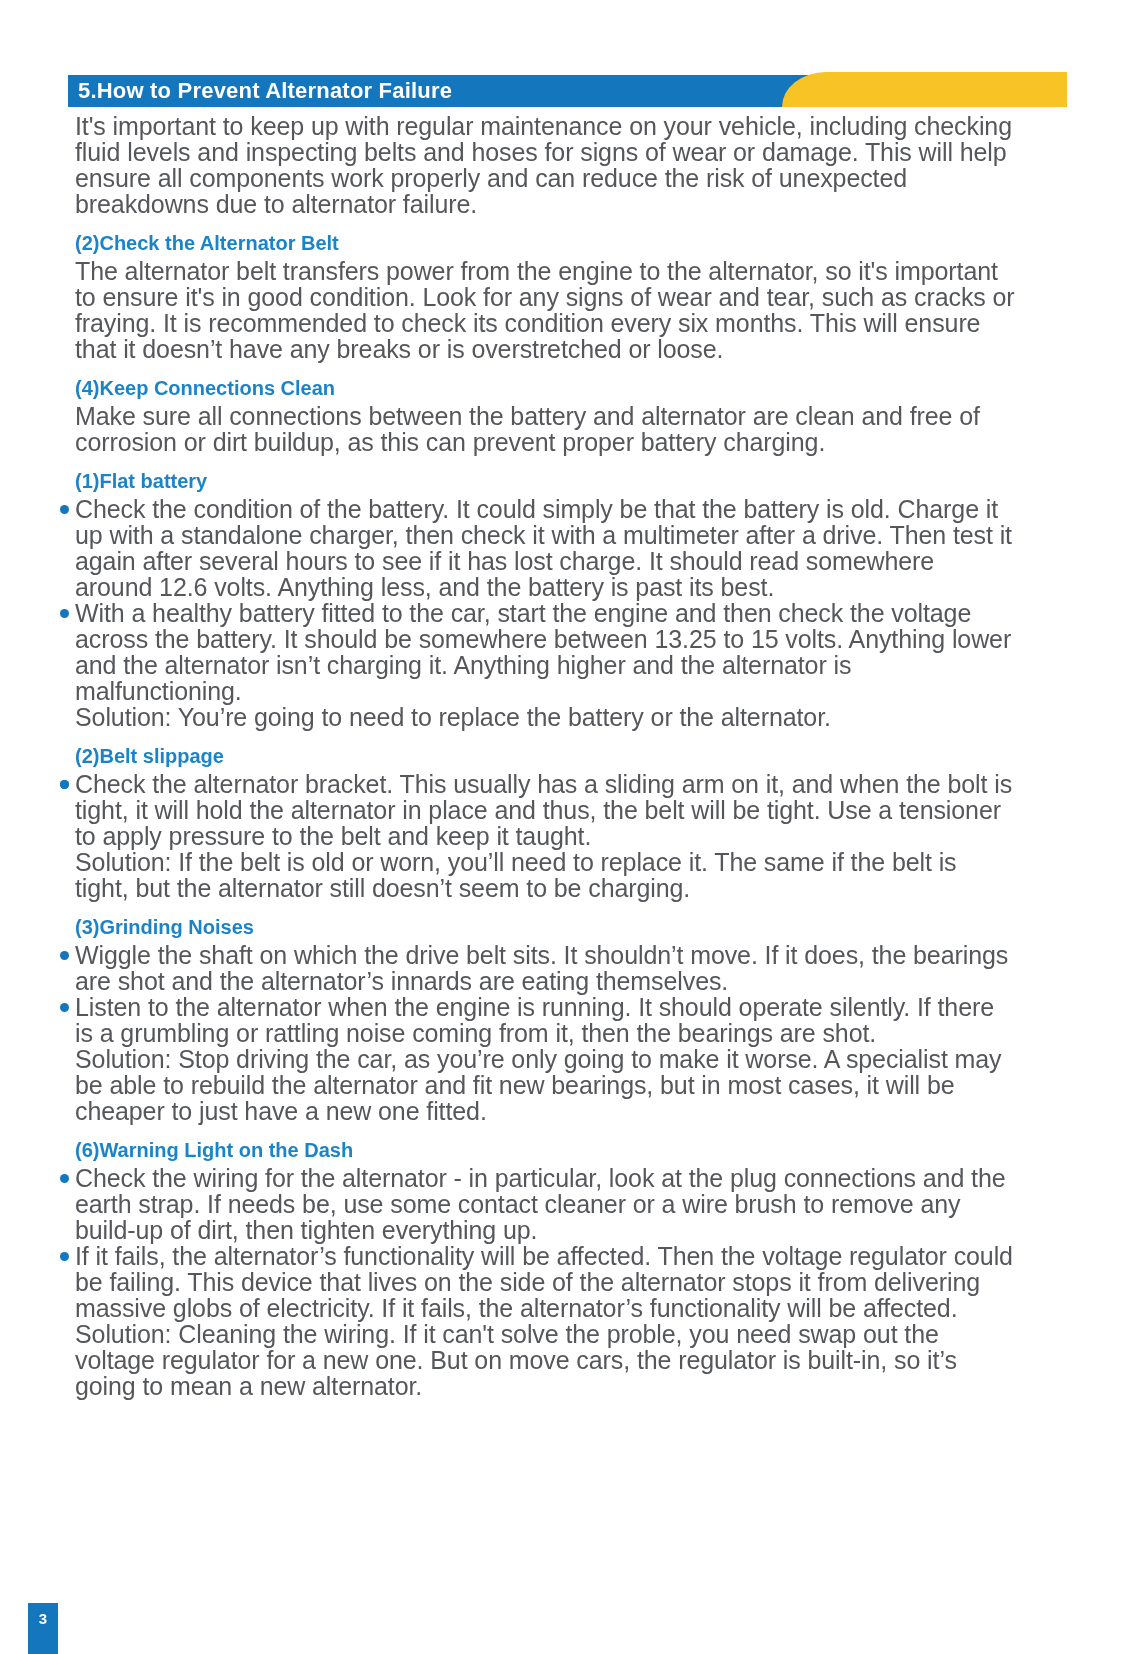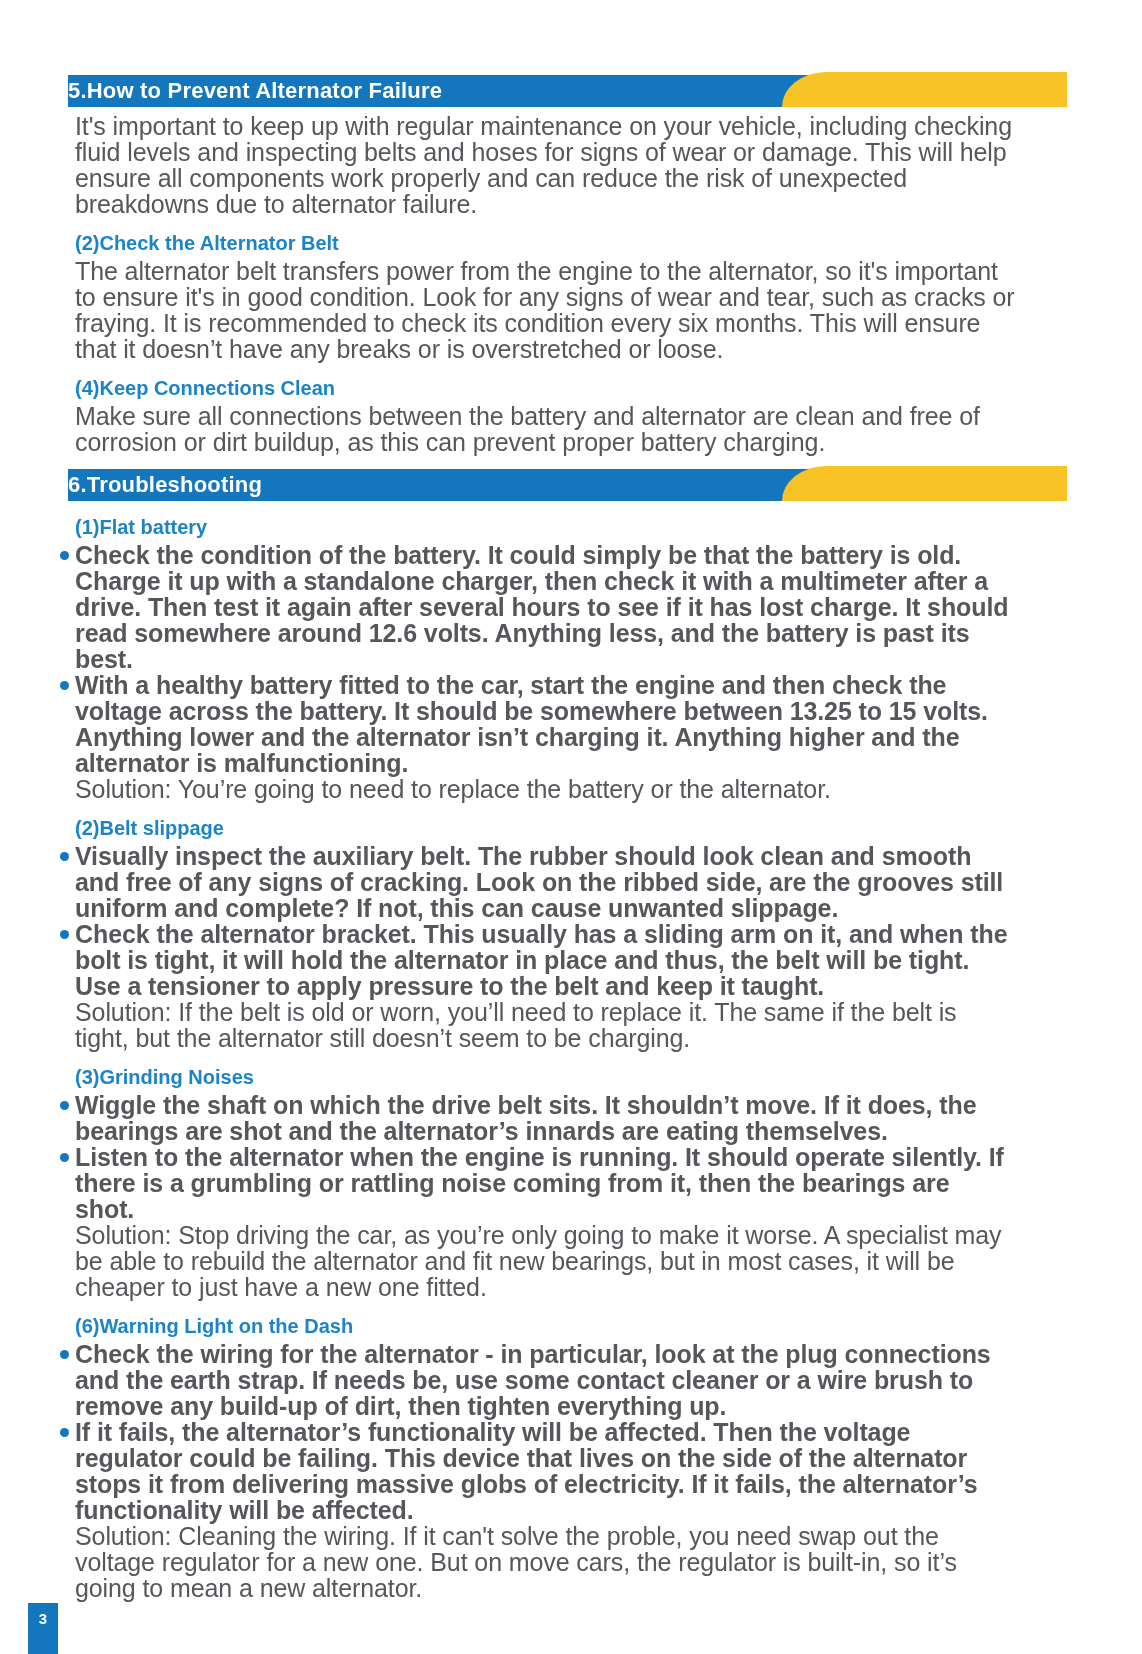--- a/index.html
+++ b/index.html
@@ -18,35 +18,35 @@
     margin-bottom:6px;
   }
   .bar-accent {
     position:absolute; top:-3px; right:0; width:285px; height:35px;
     background:#F7C325;
     border-top-left-radius:44px 35px;
   }
   .bar-title {
     position:relative; z-index:2;
     color:#ffffff; font-weight:bold; font-size:22px; line-height:32px;
-    letter-spacing:0.2px;
+    padding-left:10px; letter-spacing:0.2px;
     white-space:nowrap;
   }
   .sub { padding-left:7px; }
   .sub-heading {
     color:#1B84C8; font-weight:bold; font-size:20px; line-height:27px;
     margin-top:13px; margin-bottom:1px;
   }
   .body-text, .bullet-text, .solution-text {
     color:#55575B; font-size:25px; line-height:26px;
     letter-spacing:-0.1px;
   }
   .body-text { max-width:940px; }
   .bullet-list { list-style:none; margin:0; padding:0; max-width:940px; }
-  .bullet-item { position:relative;font-weight:bold; }
+  .bullet-item { position:relative; }
   .bullet-dot {
     position:absolute; left:-15px; top:9px;
     width:9px; height:9px; border-radius:50%;
     background:#1477BE;
   }
   .solution-text { max-width:940px; }
   .page-num-badge {
     position:absolute; left:28px; bottom:0;
     width:30px; height:51px;
     background:#1477BE;
@@ -73,24 +73,20 @@
       <div class="sub-heading">(2)Check the Alternator Belt</div>
       <div class="body-text">The alternator belt transfers power from the engine to the alternator, so it's important to ensure it's in good condition. Look for any signs of wear and tear, such as cracks or fraying. It is recommended to check its condition every six months. This will ensure that it doesn’t have any breaks or is overstretched or loose.</div>
     </div>
 
 
     <div class="sub">
       <div class="sub-heading">(4)Keep Connections Clean</div>
       <div class="body-text">Make sure all connections between the battery and alternator are clean and free of corrosion or dirt buildup, as this can prevent proper battery charging.</div>
     </div>
 
-    <div class="section-bar" style="margin-top:14px;">
-      <div class="bar-accent"></div>
-      <div class="bar-title">6.Troubleshooting</div>
-    </div>
 
     <div class="sub">
       <div class="sub-heading">(1)Flat battery</div>
       <ul class="bullet-list">
         <li class="bullet-item">
           <span class="bullet-dot"></span>
           <span class="bullet-text">Check the condition of the battery. It could simply be that the battery is old. Charge it up with a standalone charger, then check it with a multimeter after a drive. Then test it again after several hours to see if it has lost charge. It should read somewhere around 12.6 volts. Anything less, and the battery is past its best.</span>
         </li>
         <li class="bullet-item">
           <span class="bullet-dot"></span>
@@ -98,21 +94,20 @@
         </li>
       </ul>
       <div class="solution-text">Solution: You’re going to need to replace the battery or the alternator.</div>
     </div>
 
     <div class="sub">
       <div class="sub-heading">(2)Belt slippage</div>
       <ul class="bullet-list">
         <li class="bullet-item">
           <span class="bullet-dot"></span>
-          <span class="bullet-text">Visually inspect the auxiliary belt. The rubber should look clean and smooth and free of any signs of cracking. Look on the ribbed side, are the grooves still uniform and complete? If not, this can cause unwanted slippage.</span>
         </li>
         <li class="bullet-item">
           <span class="bullet-dot"></span>
           <span class="bullet-text">Check the alternator bracket. This usually has a sliding arm on it, and when the bolt is tight, it will hold the alternator in place and thus, the belt will be tight. Use a tensioner to apply pressure to the belt and keep it taught.</span>
         </li>
       </ul>
       <div class="solution-text">Solution: If the belt is old or worn, you’ll need to replace it. The same if the belt is tight, but the alternator still doesn’t seem to be charging.</div>
     </div>
 
     <div class="sub">

